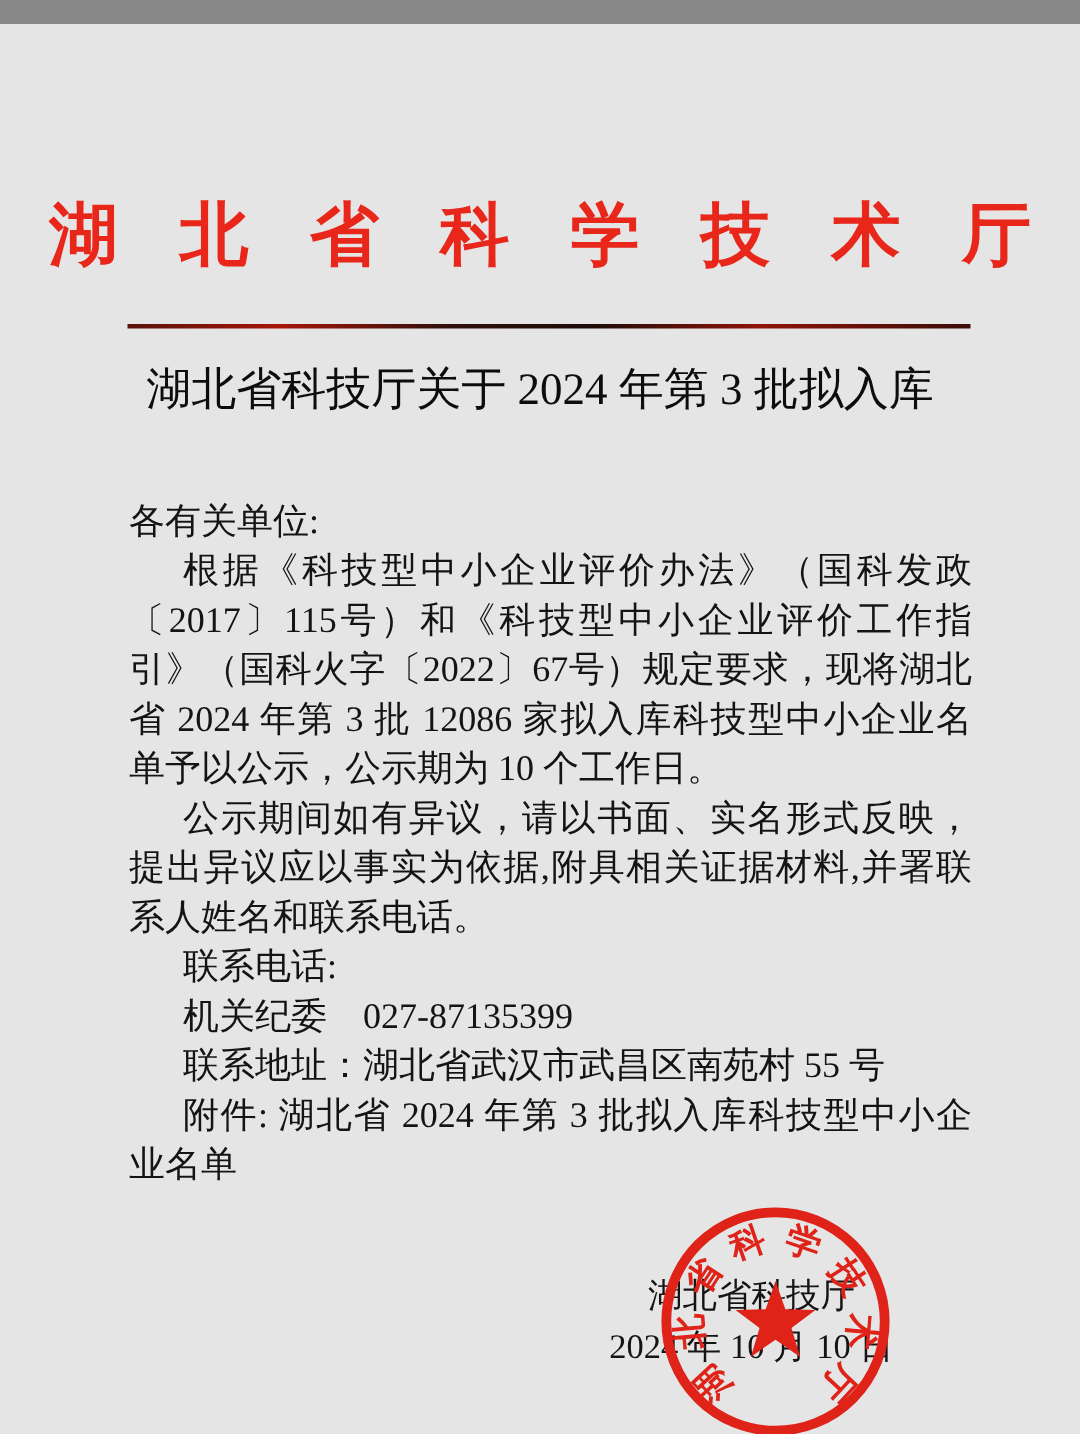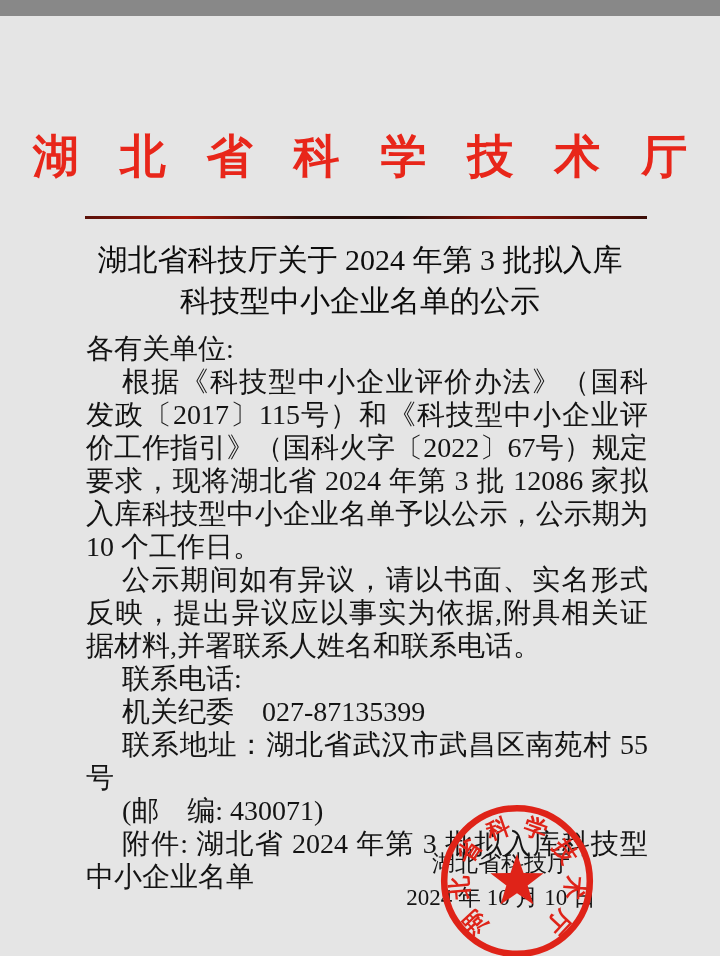--- a/index.html
+++ b/index.html
@@ -51,21 +51,21 @@
     font-weight: normal;
     line-height: 41px;
     color: #0d0d0d;
   }
 
   .body-text {
     position: absolute;
     top: 316px;
     left: 86px;
     width: 562px;
-    font-size: 28px;
+    font-size: 24px;
     font-weight: 500;
     line-height: 33px;
     text-align: justify;
     color: #141414;
   }
   .body-text p { margin: 0; }
   .indent { text-indent: 36px; }
   .attachment { margin-top: 26px; }
 
   .signature-block {
@@ -113,31 +113,29 @@
 <body>
 
 <div class="page">
 
   <div class="letterhead">湖 北 省 科 学 技 术 厅</div>
 
   <div class="letterhead-rule"></div>
 
   <div class="doc-title">
     <div>湖北省科技厅关于 2024 年第 3 批拟入库</div>
-    <div>科技型中小企业名单的公示</div>
   </div>
 
   <div class="body-text">
     <p>各有关单位:</p>
     <p class="indent">根据《科技型中小企业评价办法》（国科发政〔2017〕115号）和《科技型中小企业评价工作指引》（国科火字〔2022〕67号）规定要求，现将湖北省 2024 年第 3 批 12086 家拟入库科技型中小企业名单予以公示，公示期为 10 个工作日。</p>
     <p class="indent">公示期间如有异议，请以书面、实名形式反映，提出异议应以事实为依据,附具相关证据材料,并署联系人姓名和联系电话。</p>
     <p class="indent">联系电话:</p>
     <p class="indent">机关纪委　027-87135399</p>
     <p class="indent">联系地址：湖北省武汉市武昌区南苑村 55 号</p>
-    <p class="indent">(邮　编: 430071)</p>
     <p class="indent attachment">附件: 湖北省 2024 年第 3 批拟入库科技型中小企业名单</p>
   </div>
 
   <div class="signature-block">
     <div>湖北省科技厅</div>
     <div>2024 年 10 月 10 日</div>
   </div>
 
   <div class="stamp">
     <svg viewBox="0 0 180 180" xmlns="http://www.w3.org/2000/svg">

